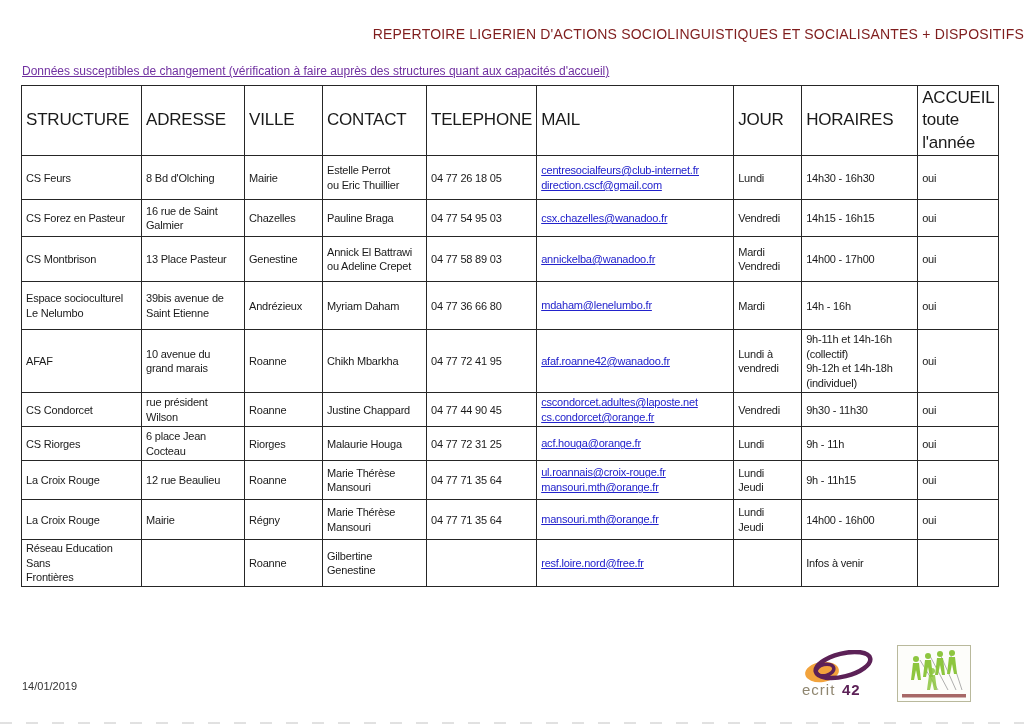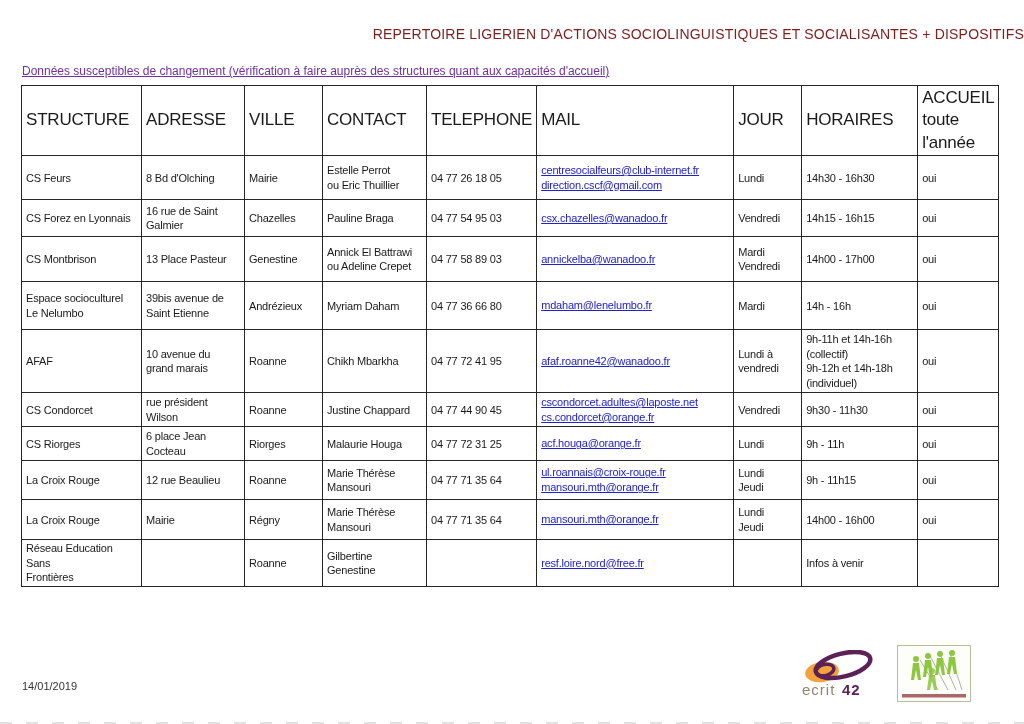--- a/index.html
+++ b/index.html
@@ -88,21 +88,21 @@
           <td>Mairie</td>
           <td>Estelle Perrot
 ou Eric Thuillier</td>
           <td>04 77 26 18 05</td>
           <td><a class="mail-link">centresocialfeurs@club-internet.fr</a><a class="mail-link">direction.cscf@gmail.com</a></td>
           <td>Lundi</td>
           <td>14h30 - 16h30</td>
           <td>oui</td>
         </tr>
         <tr style="height: 37px;">
-          <td>CS Forez en Lyonnais</td>
+          <td>CS Forez en Pasteur</td>
           <td>16 rue de Saint
 Galmier</td>
           <td>Chazelles</td>
           <td>Pauline Braga</td>
           <td>04 77 54 95 03</td>
           <td><a class="mail-link">csx.chazelles@wanadoo.fr</a></td>
           <td>Vendredi</td>
           <td>14h15 - 16h15</td>
           <td>oui</td>
         </tr>

